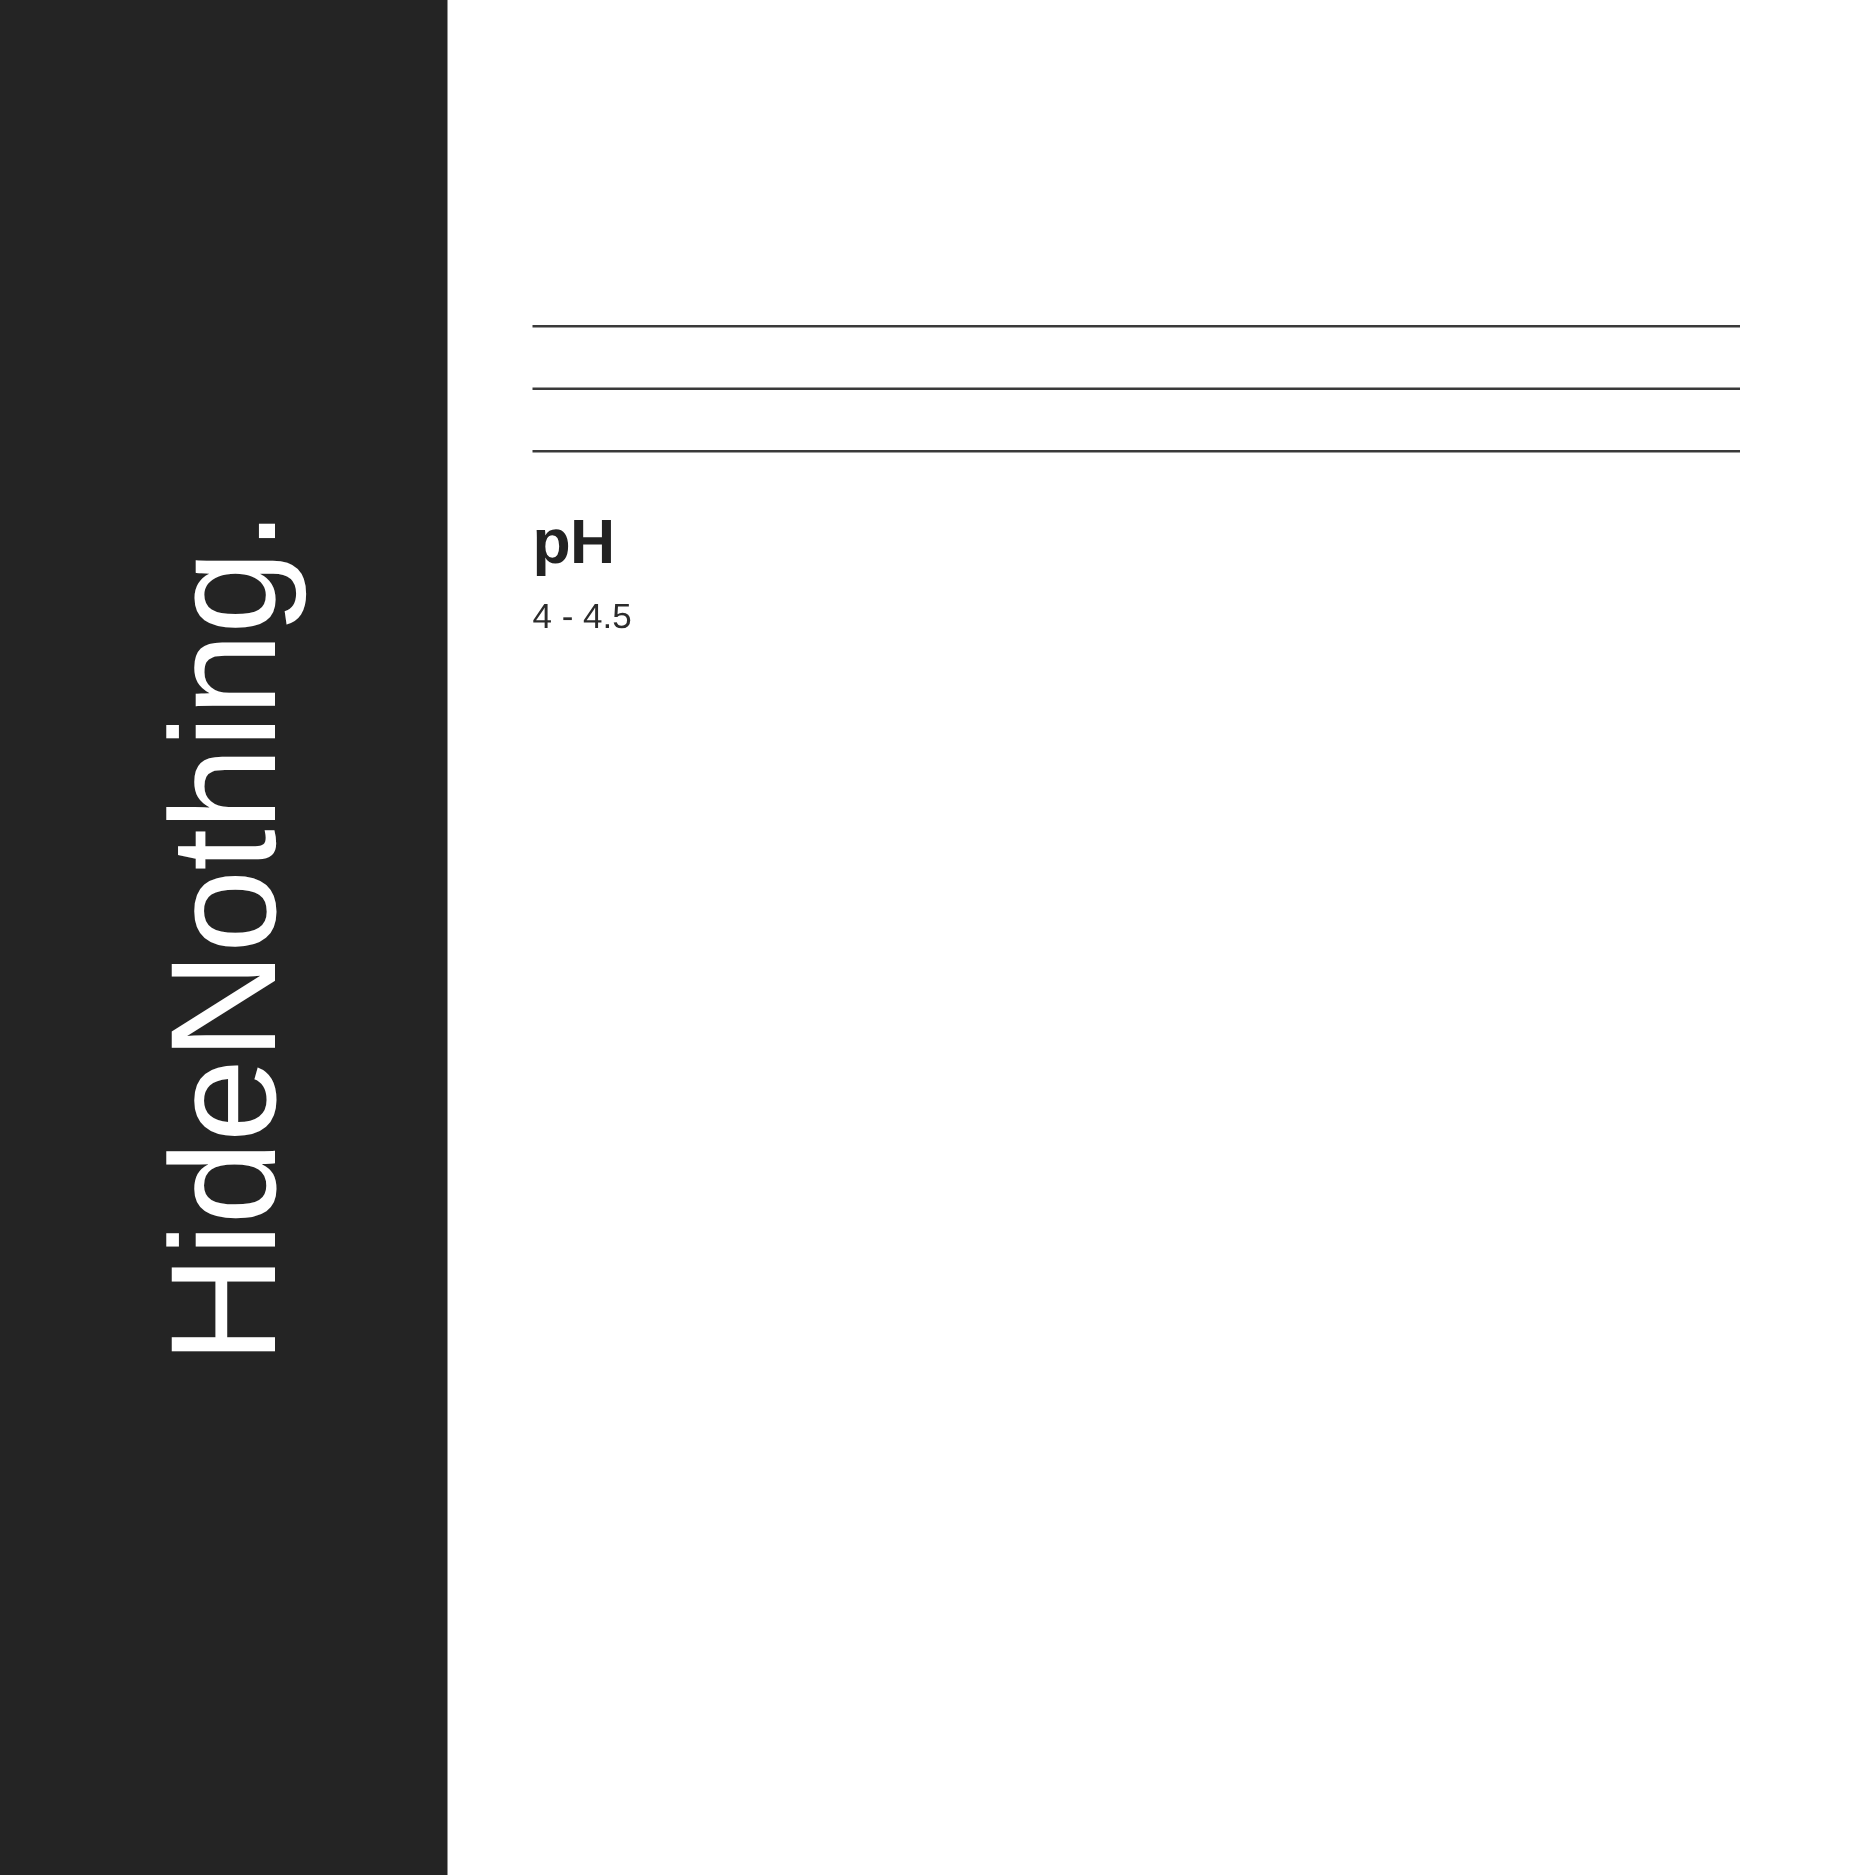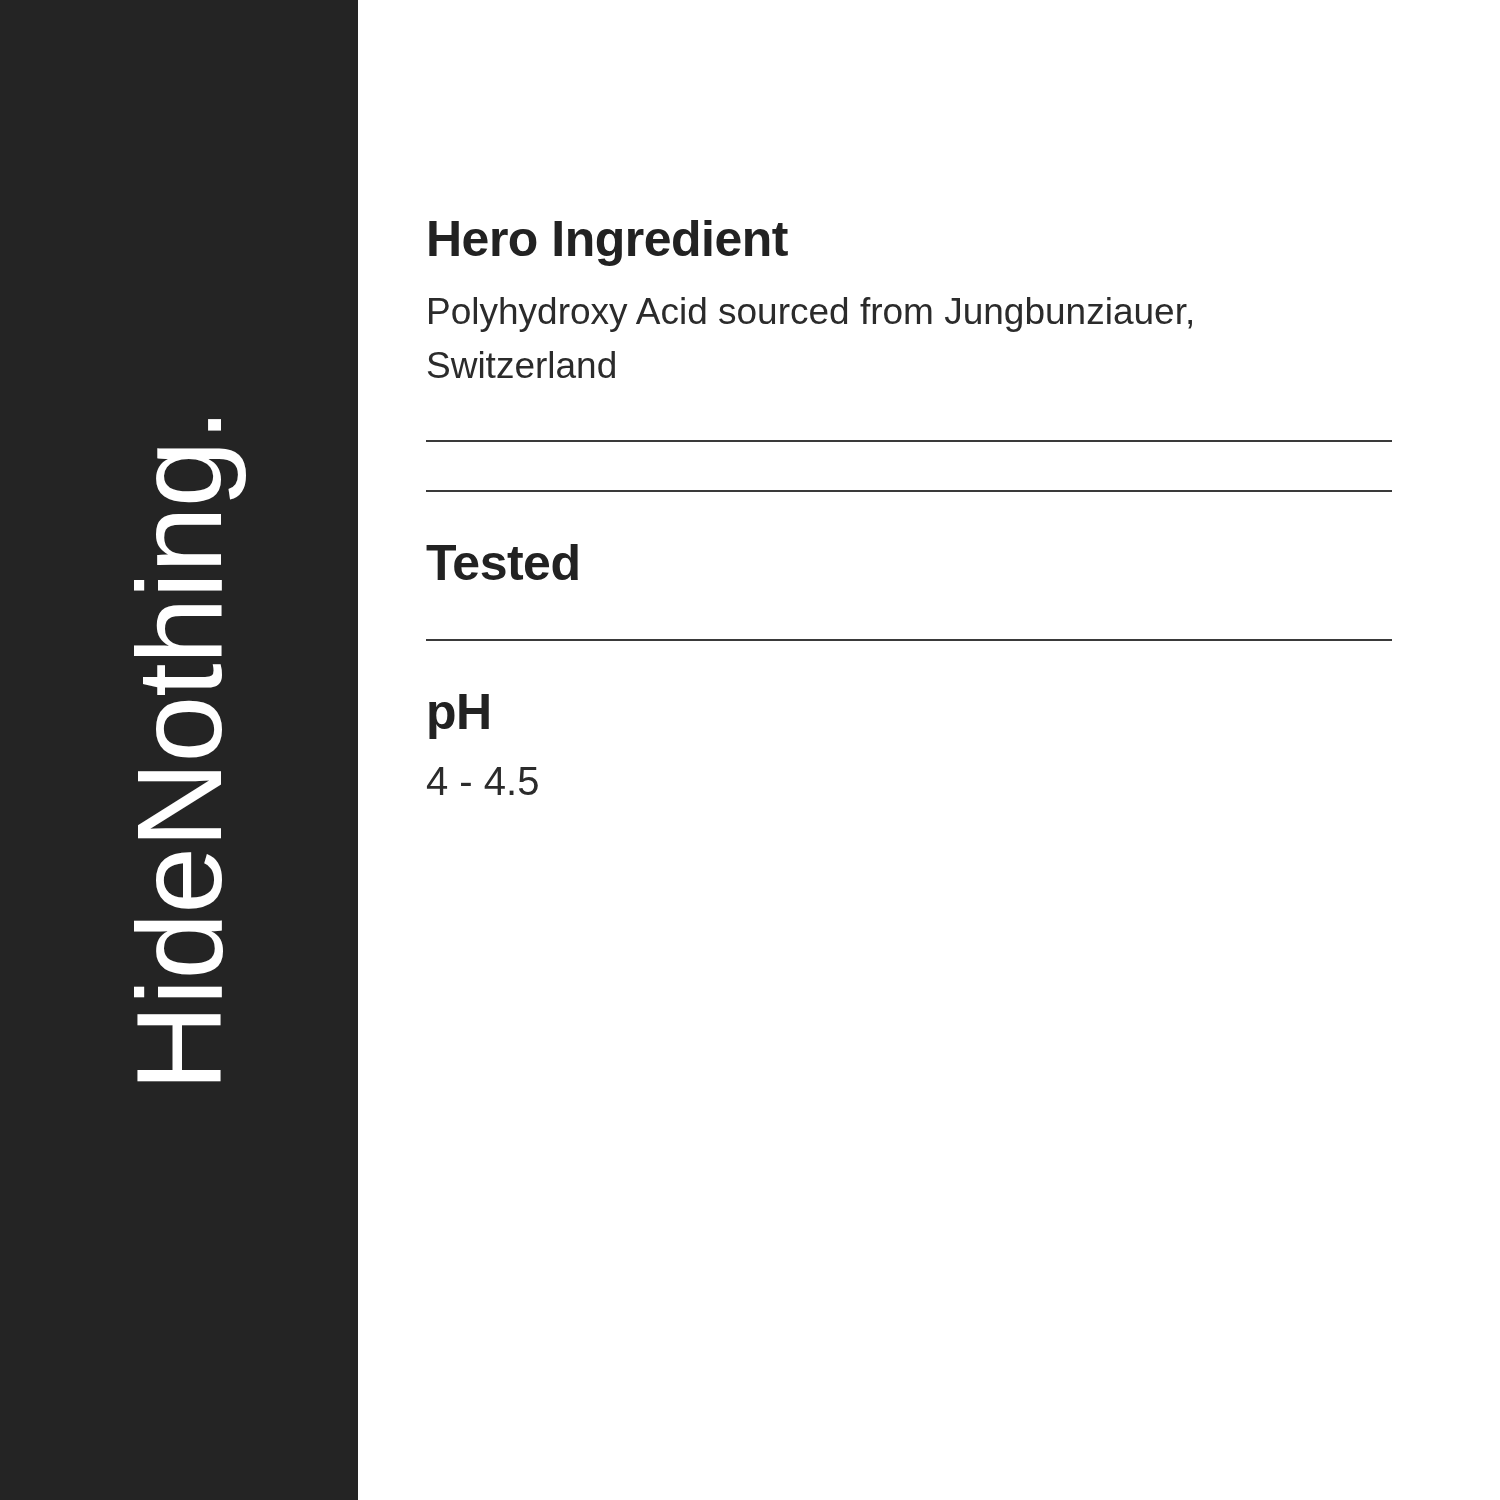--- a/index.html
+++ b/index.html
@@ -81,47 +81,42 @@
     height: 2px;
     background: #3a3a3a;
     margin: 48px 0 44px 0;
     width: 100%;
   }
   .section.ph .section-title {
     margin-bottom: 12px;
     margin-top: 17px;
   }
   .section.ph .section-body {
-    font-size: 40px;
+    font-size: 28px;
   }
 </style>
 </head>
 <body>
 
 <div class="page">
 
   <div class="brand-band">
     <div class="brand-text">HideNothing.</div>
   </div>
 
   <div class="content">
     <div class="sections">
 
-      <div class="section">
-        <div class="section-title">Hero Ingredient</div>
-        <div class="section-body">Polyhydroxy Acid sourced from Jungbunziauer, Switzerland</div>
-      </div>
 
       <div class="divider"></div>
 
 
       <div class="divider"></div>
 
       <div class="section">
-        <div class="section-title">Tested</div>
       </div>
 
       <div class="divider"></div>
 
       <div class="section ph">
         <div class="section-title">pH</div>
         <div class="section-body">4 - 4.5</div>
       </div>
 
     </div>

